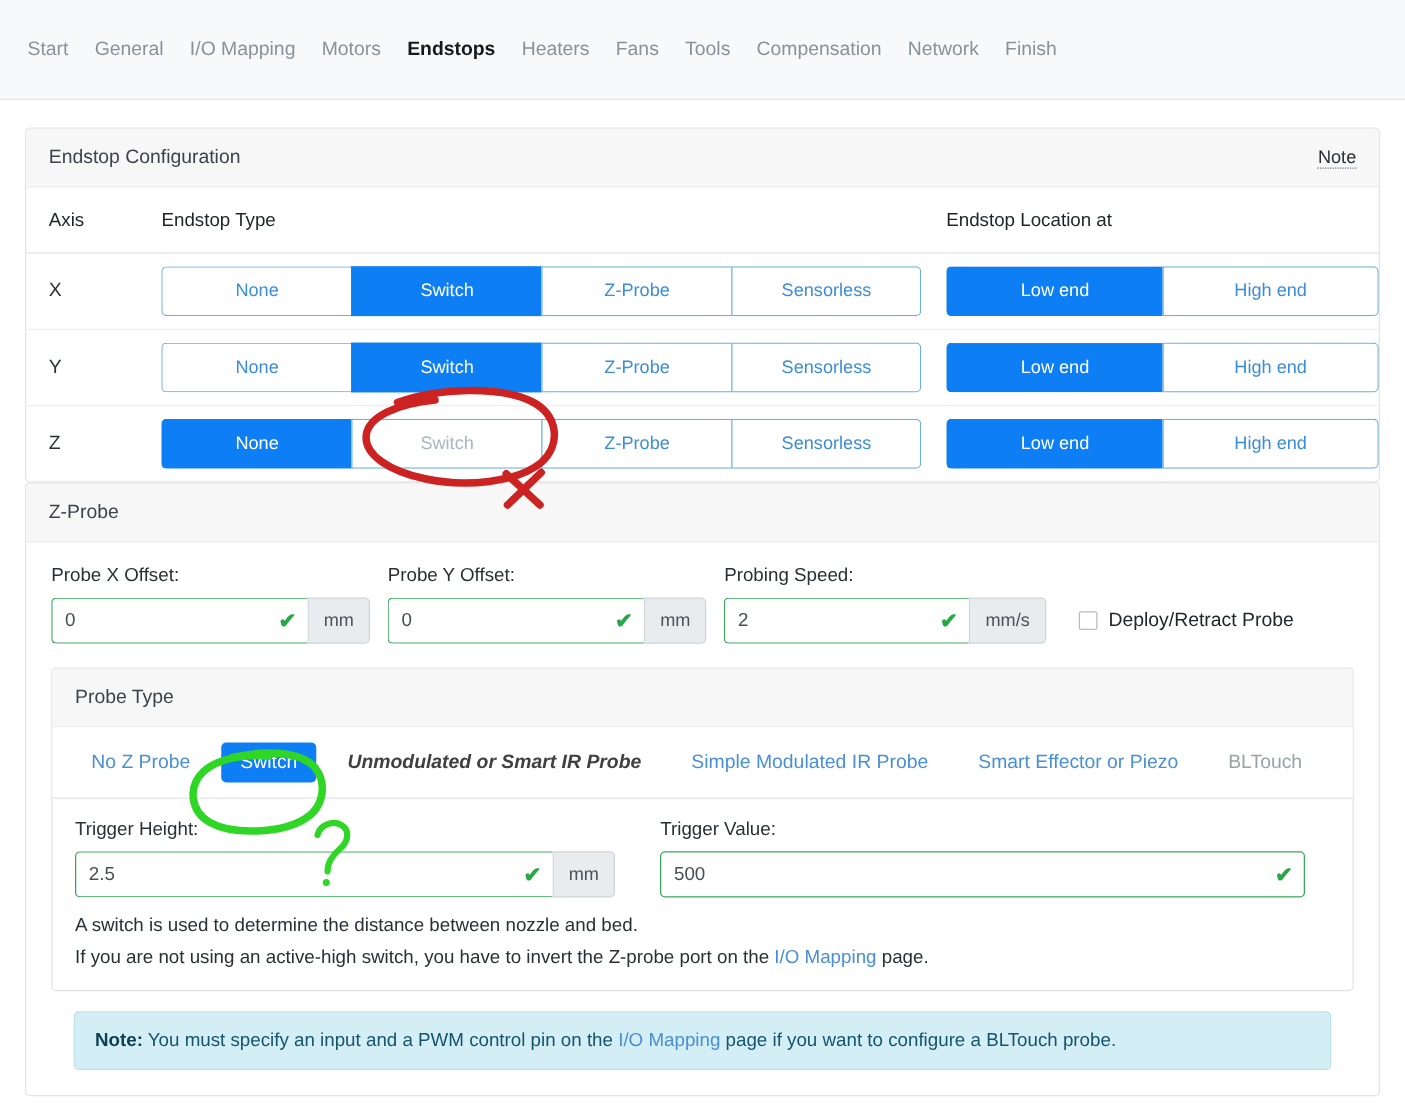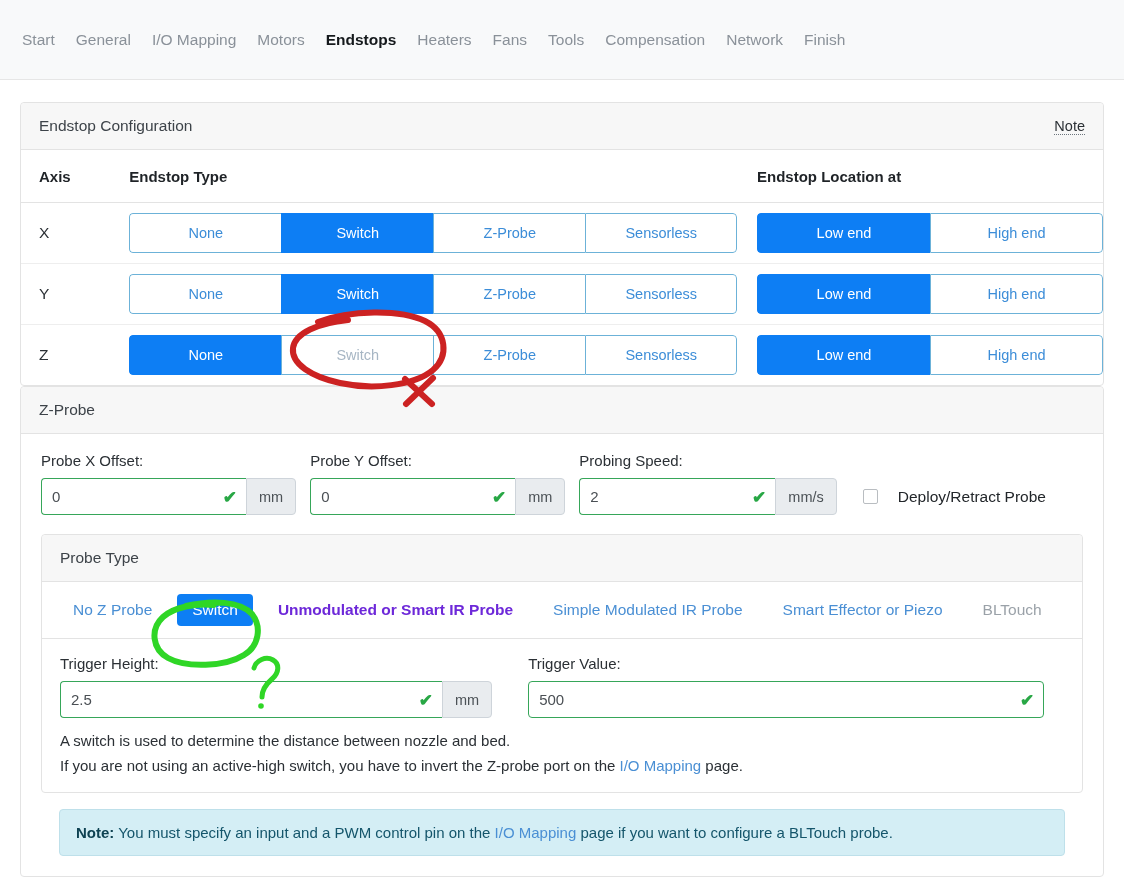--- a/index.html
+++ b/index.html
@@ -63,21 +63,21 @@
   }
 
   
   table.endstop-table {
     width: 100%;
     border-collapse: collapse;
   }
   table.endstop-table th {
     text-align: left;
     font-size: 15px;
-    font-weight: bold;
+    font-weight: normal;
     color: #1f2327;
     padding: 18px 0 17px 0;
     border-bottom: 1px solid #e3e3e3;
   }
   table.endstop-table td {
     padding: 10px 0;
     border-bottom: 1px solid #eeeeee;
     vertical-align: middle;
   }
   table.endstop-table tr:last-child td { border-bottom: none; }
@@ -167,21 +167,21 @@
     font-size: 14.5px;
     color: #4c5257;
   }
   .w-xoff { width: 205px; }
   .w-yoff { width: 205px; }
   .w-speed { width: 196px; }
 
   .checkbox-wrap {
     display: flex;
     align-items: center;
-    gap: 20px;
+    gap: 9px;
     height: 37px;
     margin-left: 12px;
   }
   .cbox {
     width: 15px; height: 15px;
     border: 1px solid #b9bdc1;
     border-radius: 2px;
     background: #fff;
     cursor: pointer;
   }
@@ -215,22 +215,23 @@
     padding: 7px 15px;
     border-radius: 4px;
     cursor: pointer;
     white-space: nowrap;
   }
   .ptab.active {
     background: #0d7ef4;
     color: #ffffff;
   }
   .ptab.strong {
-    color: #6d28d9;
+    color: #404040;
     font-weight: bold;
+    font-style: italic;
   }
   .ptab.muted {
     color: #9aa1a8;
     cursor: default;
   }
   .inner-body { padding: 16px 18px 18px 18px; }
   .trigger-row {
     display: flex;
     gap: 36px;
   }

